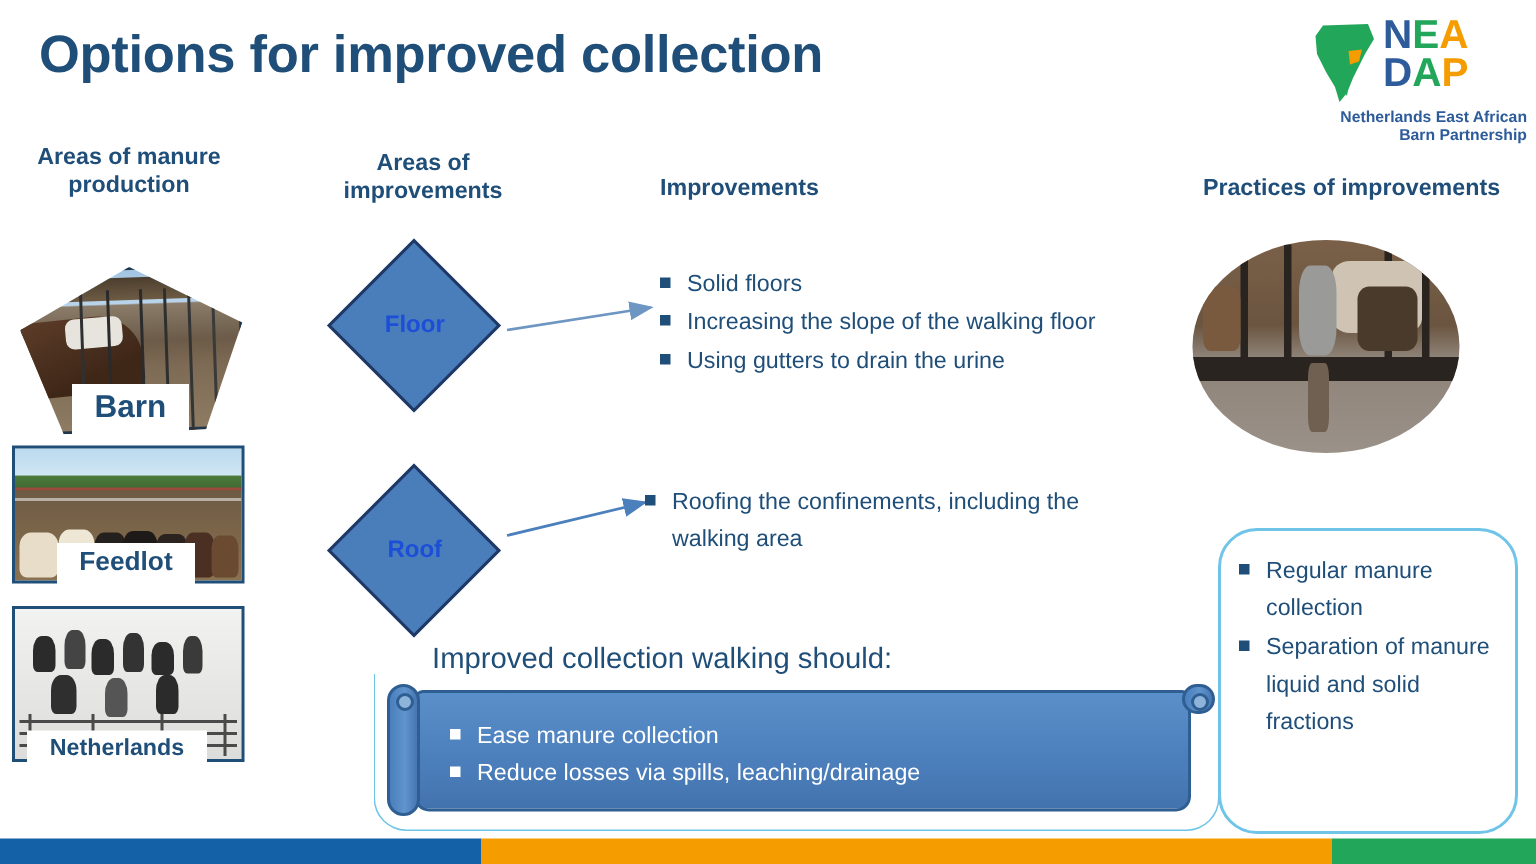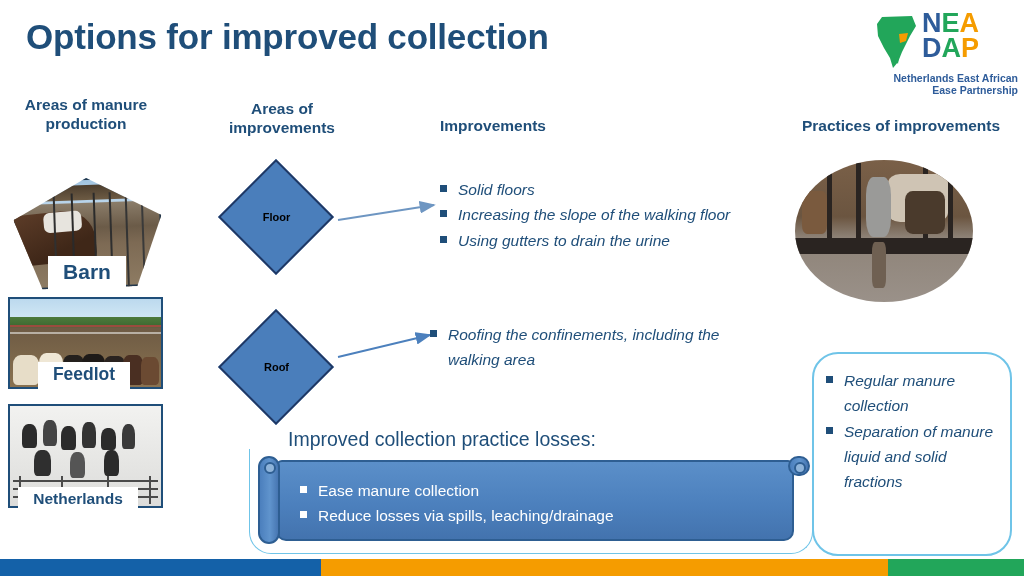--- a/index.html
+++ b/index.html
@@ -104,31 +104,31 @@
   .diamond .shape{
     position:absolute;inset:0;
     background:#4A7EBB;
     border:2px solid #1F3864;
     transform:rotate(45deg);
     box-sizing:border-box;
     width:82px;height:82px;left:26px;top:14px;
   }
   .diamond .dlabel{
     position:absolute;inset:0;display:flex;align-items:center;justify-content:center;
-    color:#000000;font-weight:bold;font-size:11px;
+    color:#1d4ed8;font-weight:bold;font-size:16px;
   }
   #diamond-floor{left:209px;top:162px;}
   #diamond-roof{left:209px;top:312px;}
 
   
   .arrow-svg{position:absolute;overflow:visible;}
 
   
   .blist{position:absolute;color:#1F4E79;font-size:15.5px;line-height:1.63;}
-  .blist .bi{position:relative;padding-left:20px;margin-bottom:0px;font-style:italic;}
+  .blist .bi{position:relative;padding-left:20px;margin-bottom:0px;}
   .blist .bi::before{
     content:"";position:absolute;left:2px;top:8px;width:7px;height:7px;
     background:#1F4E79;
   }
   #list-floor{left:438px;top:177px;width:305px;}
   #list-roof{left:428px;top:322px;width:300px;}
 
   
   .circle-photo{
     position:absolute;left:795px;top:160px;width:178px;height:142px;
@@ -207,21 +207,21 @@
         <div class="logo-row">
           <span style="color:#2E5C9A">N</span><span style="color:#22A65A">E</span><span style="color:#F59C00">A</span>
         </div>
         <div class="logo-row">
           <span style="color:#2E5C9A">D</span><span style="color:#22A65A">A</span><span style="color:#F59C00">P</span>
         </div>
       </div>
     </div>
     <div class="logo-tagline">
       <div>Netherlands East African</div>
-      <div>Ease Partnership</div>
+      <div>Barn Partnership</div>
     </div>
   </div>
 
   <div class="col-head" id="head-areas-improvements">Areas of improvements</div>
   <div class="col-head" id="head-areas-production">Areas of manure production</div>
   <div class="col-head" id="head-improvements">Improvements</div>
   <div class="col-head" id="head-practices">Practices of improvements</div>
 
   <div class="photo-barn">
     <div class="pent">
@@ -315,21 +315,21 @@
     <div class="cp-cow" style="left:4%;top:22%;width:14%;height:30%;background:#7a5a3e;"></div>
   </div>
 
   <div class="round-box">
     <div class="blist">
       <div class="bi">Regular manure collection</div>
       <div class="bi">Separation of manure liquid and solid fractions</div>
     </div>
   </div>
 
-  <div class="scroll-heading">Improved collection practice losses:</div>
+  <div class="scroll-heading">Improved collection walking should:</div>
   <div class="scroll-outline"></div>
 
   <div class="scroll-wrap">
     <div class="scroll-body"></div>
     <div class="curl" id="curl-left">
       <div class="curl-spiral"></div>
     </div>
     <div class="curl" id="curl-right">
       <div class="curl-spiral"></div>
     </div>

